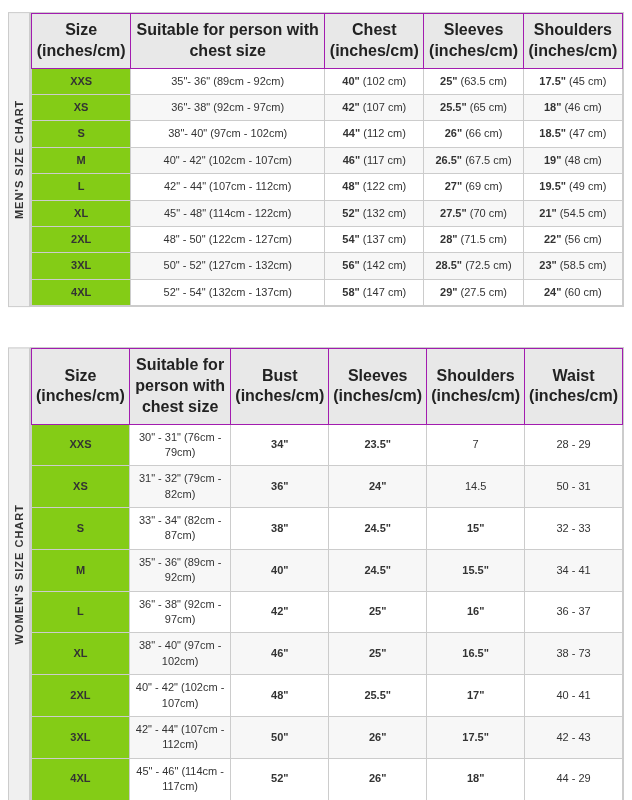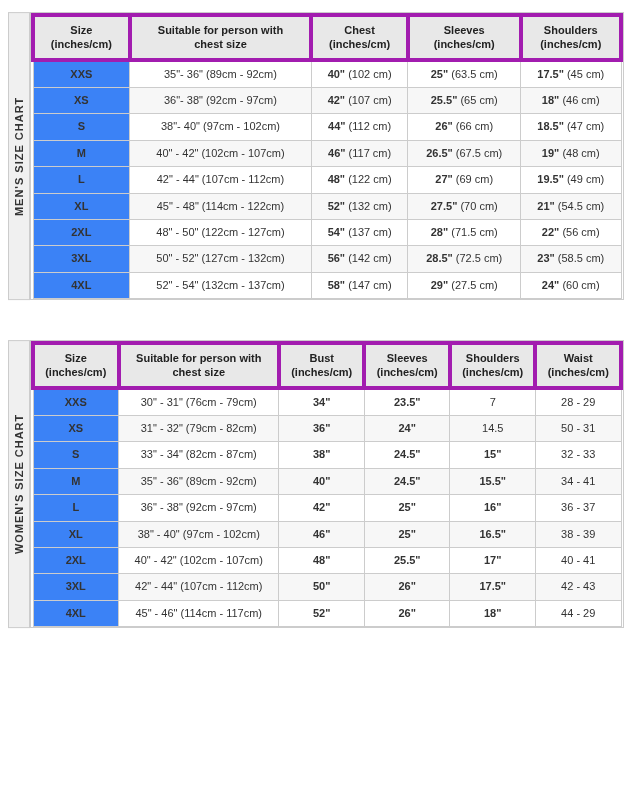--- a/index.html
+++ b/index.html
@@ -40,24 +40,24 @@
     table {
       width: 100%;
       border-collapse: collapse;
     }
 
     thead tr {
       background: #e8e8e8;
     }
 
     thead th {
-      border: 4px solid #a21caf;
+      border: 1px solid #a21caf;
       padding: 6px 4px;
       text-align: center;
-      font-size: 11px;
+      font-size: 16px;
       font-weight: bold;
       color: #222;
       line-height: 1.3;
     }
 
     tbody tr {
       background: #fff;
     }
 
     tbody tr:nth-child(even) {
@@ -68,21 +68,21 @@
       border: 1px solid #ccc;
       padding: 5px 4px;
       text-align: center;
       font-size: 11px;
       color: #333;
       line-height: 1.4;
     }
 
     tbody td:first-child {
       font-weight: bold;
-      background: #3b82f6;
+      background: #84cc16;
     }
 
     .section-gap {
       height: 16px;
     }
   </style>
 </head>
 <body>
 
 <div id="mens-section" class="chart-wrapper">
@@ -224,21 +224,21 @@
               <td><strong>25" </strong></td>
               <td><strong>16" </strong></td>
               <td>36 - 37</td>
             </tr>
             <tr>
               <td>XL</td>
               <td>38" - 40" (97cm - 102cm)</td>
               <td><strong>46" </strong></td>
               <td><strong>25" </strong></td>
               <td><strong>16.5" </strong></td>
-              <td>38 - 39</td>
+              <td>38 - 73</td>
             </tr>
             <tr>
               <td>2XL</td>
               <td>40" - 42" (102cm - 107cm)</td>
               <td><strong>48" </strong></td>
               <td><strong>25.5" </strong></td>
               <td><strong>17" </strong></td>
               <td>40 - 41</td>
             </tr>
             <tr>

